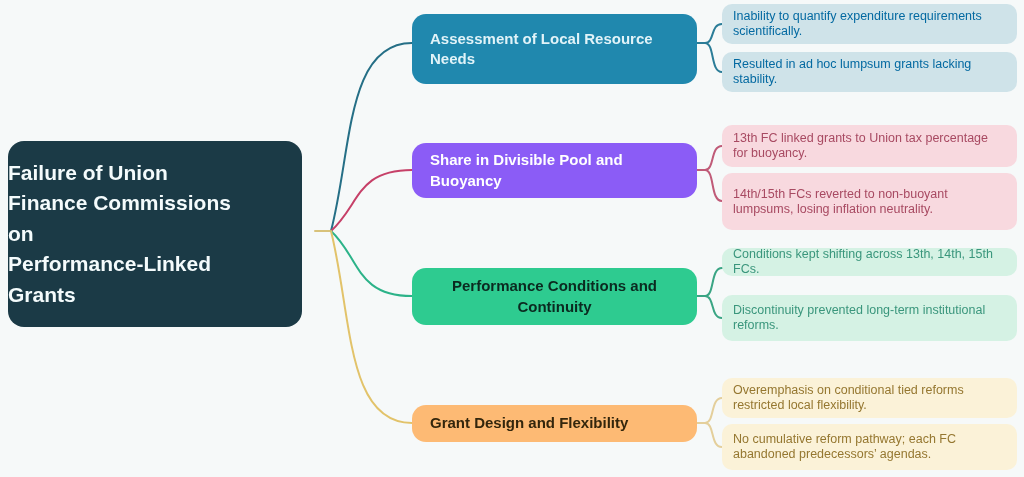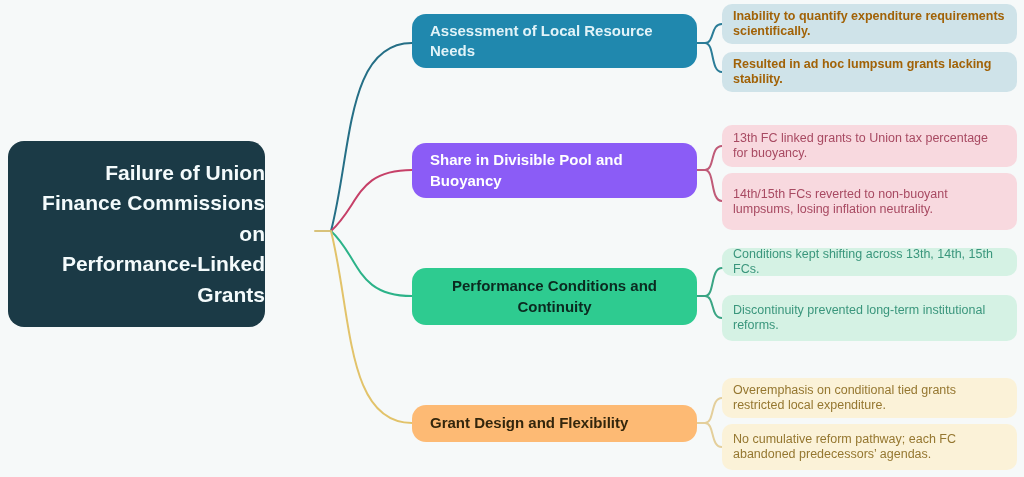--- a/index.html
+++ b/index.html
@@ -3,34 +3,34 @@
 <meta charset="utf-8">
 <style>
   html,body{margin:0;padding:0;background:#f6f9f9;}
   .canvas{
     position:relative;width:1024px;height:477px;overflow:hidden;
     background:#f6f9f9;font-family:"Liberation Sans",sans-serif;
   }
   .connectors{position:absolute;left:0;top:0;width:1024px;height:477px;}
   .node{position:absolute;box-sizing:border-box;}
   .central{
-    left:8px;top:141px;width:257px;height:186px;background:#1b3a46;color:#f4fbfc;
+    left:8px;top:141px;width:294px;height:186px;background:#1b3a46;color:#f4fbfc;
     border-radius:16px;display:flex;flex-direction:column;justify-content:center;
-    align-items:flex-end;text-align:center;font-weight:bold;font-size:21px;line-height:1.45;
+    align-items:flex-start;text-align:center;font-weight:bold;font-size:21px;line-height:1.45;
   }
   .branch{
     left:412px;width:285px;display:flex;align-items:center;padding:0 18px;
     font-weight:bold;font-size:15px;line-height:1.35;border-radius:14px;
   }
   .leaf{
     left:722px;width:295px;display:flex;align-items:center;padding:3px 11px;
     font-size:12.5px;line-height:1.2;border-radius:10px;
   }
-  .b1{top:14px;height:54px;background:#2088ae;color:#e1f3f8;}
-  .l1{background:#cfe3e9;color:#a16207;font-weight:bold;}
+  .b1{top:14px;height:70px;background:#2088ae;color:#e1f3f8;}
+  .l1{background:#cfe3e9;color:#0369a1;}
   .l1a{top:4px;height:40px;}  .l1b{top:52px;height:40px;}
   .b2{top:143px;height:55px;background:#8b5cf6;color:#ffffff;}
   .l2{background:#f8d9df;color:#a84a62;justify-content:center;}
   .l2a{top:125px;height:42px;} .l2b{top:173px;height:57px;}
   .b3{top:268px;height:57px;background:#2ecb90;color:#0b2a20;text-align:center;}
   .l3{background:#d5f2e4;color:#3a967c;}
   .l3a{top:248px;height:28px;} .l3b{top:295px;height:46px;}
   .b4{top:405px;height:37px;background:#fdba74;color:#33260c;}
   .l4{background:#fbf2d8;color:#957730;}
   .l4a{top:378px;height:40px;} .l4b{top:424px;height:46px;}
@@ -88,19 +88,19 @@
     <span>Conditions kept shifting across 13th, 14th, 15th FCs.</span>
   </div>
   <div class="node leaf l3 l3b">
     <span>Discontinuity prevented long-term institutional reforms.</span>
   </div>
 
   <div class="node branch b4">
     <span>Grant Design and Flexibility</span>
   </div>
   <div class="node leaf l4 l4a">
-    <span>Overemphasis on conditional tied grants restricted local expenditure.</span>
+    <span>Overemphasis on conditional tied reforms restricted local flexibility.</span>
   </div>
   <div class="node leaf l4 l4b">
     <span>No cumulative reform pathway; each FC abandoned predecessors’ agendas.</span>
   </div>
 
 </div>
 
 </body></html>

